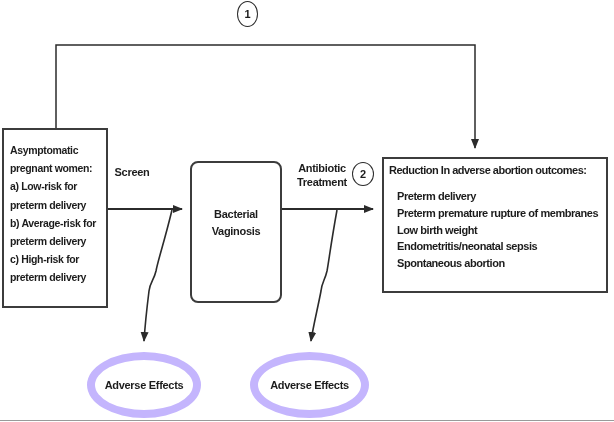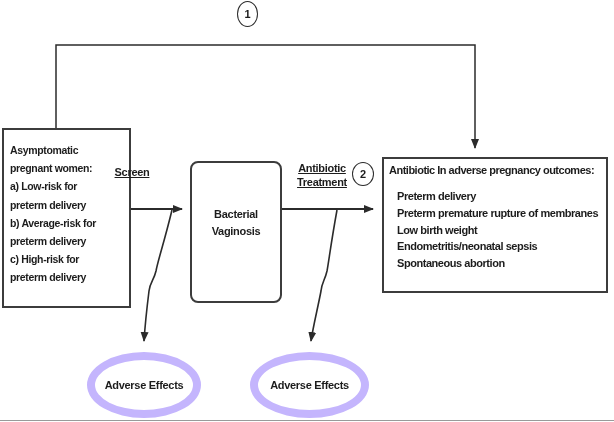--- a/index.html
+++ b/index.html
@@ -3,21 +3,21 @@
 <meta charset="utf-8">
 <style>
   html,body{margin:0;padding:0;background:#ffffff;}
   .canvas{
     position:relative;width:614px;height:422px;background:#ffffff;overflow:hidden;
     font-family:"Liberation Sans",sans-serif;color:#1c1c1c;
   }
   .lines{position:absolute;left:0;top:0;}
   .node{position:absolute;box-sizing:border-box;background:#ffffff;}
   .box-left{
-    left:2px;top:128px;width:129px;height:180px;border:2px solid #3c3c3c;
+    left:2px;top:128px;width:106px;height:180px;border:2px solid #3c3c3c;
     padding:11px 2px 0 6px;font-weight:700;font-size:10.5px;line-height:18.2px;
     letter-spacing:-0.35px;white-space:pre;
   }
   .box-bv{
     left:190px;top:161px;width:92px;height:142px;border:2px solid #3c3c3c;border-radius:8px;
     display:flex;align-items:center;justify-content:center;text-align:center;
     font-weight:700;font-size:11px;line-height:17.5px;letter-spacing:-0.3px;white-space:pre;
   }
   .box-bv .inner{transform:translateY(-9px);}
   .box-outcomes{
@@ -40,21 +40,21 @@
   .ellipse-right{left:250px;top:352px;width:119px;height:66px;}
   .badge{
     border:1.5px solid #2b2b2b;border-radius:50%;
     display:flex;align-items:center;justify-content:center;
     font-weight:700;font-size:11px;
   }
   .badge-1{left:237px;top:1px;width:21px;height:26px;}
   .badge-2{left:352px;top:162px;width:22px;height:24px;}
   .arrow-label{
     position:absolute;text-align:center;font-weight:700;font-size:11px;
-    letter-spacing:-0.3px;line-height:14px;white-space:pre;text-decoration:underline;
+    letter-spacing:-0.3px;line-height:14px;white-space:pre;
   }
   .lbl-screen{left:105px;top:165px;width:54px;}
   .lbl-treatment{left:292px;top:161px;width:60px;}
   .bottom-rule{position:absolute;left:0;top:420px;width:614px;height:1px;background:#9a9a9a;}
 </style>
 </head>
 <body>
 
 <div class="canvas">
 
@@ -93,21 +93,21 @@
     <div class="inner">Bacterial
 Vaginosis</div>
   </div>
 
   <div class="arrow-label lbl-treatment">Antibiotic
 Treatment</div>
 
   <div class="node badge badge-2">2</div>
 
   <div class="node box-outcomes">
-    <div class="outcomes-title">Antibiotic In adverse pregnancy outcomes:</div>
+    <div class="outcomes-title">Reduction In adverse abortion outcomes:</div>
     <div class="outcomes-list">Preterm delivery
 Preterm premature rupture of membranes
 Low birth weight
 Endometritis/neonatal sepsis
 Spontaneous abortion</div>
   </div>
 
   <div class="node ellipse ellipse-left">Adverse Effects</div>
 
   <div class="node ellipse ellipse-right">Adverse Effects</div>

